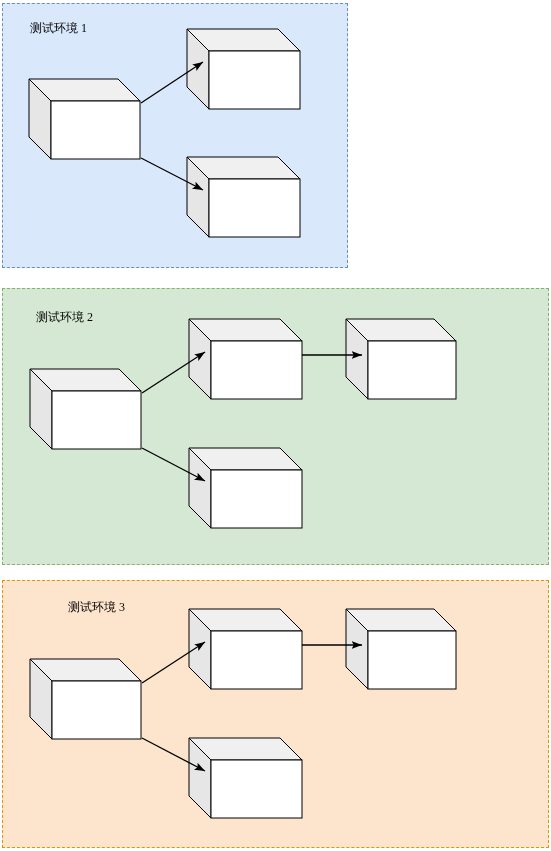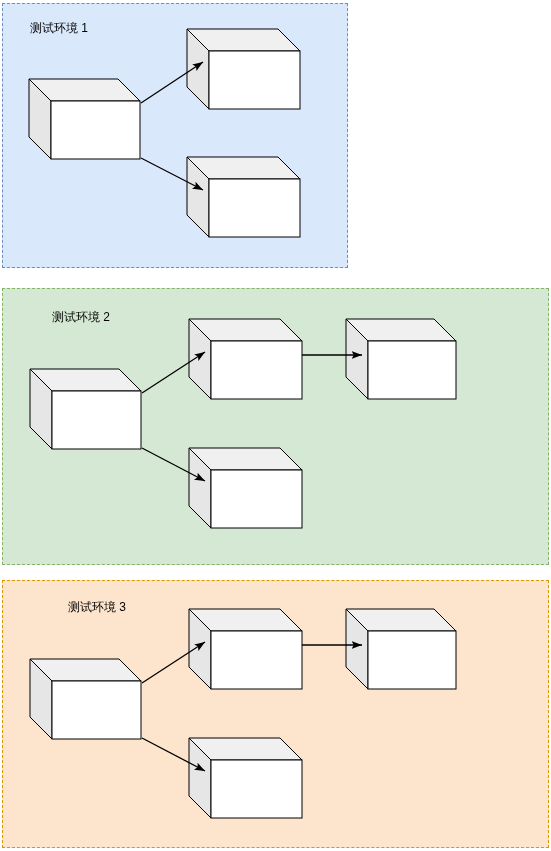--- a/index.html
+++ b/index.html
@@ -23,20 +23,21 @@
   .env {
     position: absolute;
     box-sizing: border-box;
   }
   .env-label {
     position: absolute;
     font-size: 12px;
     color: #000000;
     white-space: nowrap;
     line-height: 14px;
+    font-family: Liberation Serif, serif;
   }
   .cube-label {
     position: absolute;
     text-align: center;
     font-size: 11.5px;
     color: #000000;
     line-height: 15px;
     white-space: nowrap;
     pointer-events: none;
   }
@@ -84,21 +85,21 @@
       </g>
       <g>
         <polygon points="209,179 187,157 187,215 209,237" fill="#e6e6e6" stroke="#000000" stroke-width="1" stroke-linejoin="miter"></polygon>
         <polygon points="209,179 187,157 278,157 300,179" fill="#f0f0f0" stroke="#000000" stroke-width="1" stroke-linejoin="miter"></polygon>
         <rect x="209" y="179" width="91" height="58" fill="#ffffff" stroke="#000000" stroke-width="1"></rect>
       </g>
       <path d="M 141 103 L 203 62" fill="none" stroke="#000000" stroke-width="1.3" marker-end="url(#arrow-0)"></path>
       <path d="M 141 158 L 203 190" fill="none" stroke="#000000" stroke-width="1.3" marker-end="url(#arrow-0)"></path>
     </svg>
     <div class="env" style="left: 2px; top: 288px; width: 547px; height: 277px; background: rgb(213, 232, 212); border: 1px dashed rgb(130, 179, 102);"></div>
-    <div class="env-label" style="left: 52px; top: 310px;">测试环境 2</div>
+    <div class="env-label" style="left: 36px; top: 310px;">测试环境 2</div>
     <div class="cube-label" style="left: 52px; top: 404px; width: 89px;">
       <div>Product Page</div>
       <div>服务</div>
     </div>
     <div class="cube-label" style="left: 211px; top: 354px; width: 91px;">
       <div>Review</div>
       <div>服务 v2 版本</div>
     </div>
     <div class="cube-label" style="left: 368px; top: 354px; width: 88px;">
       <div>Ratings</div>

